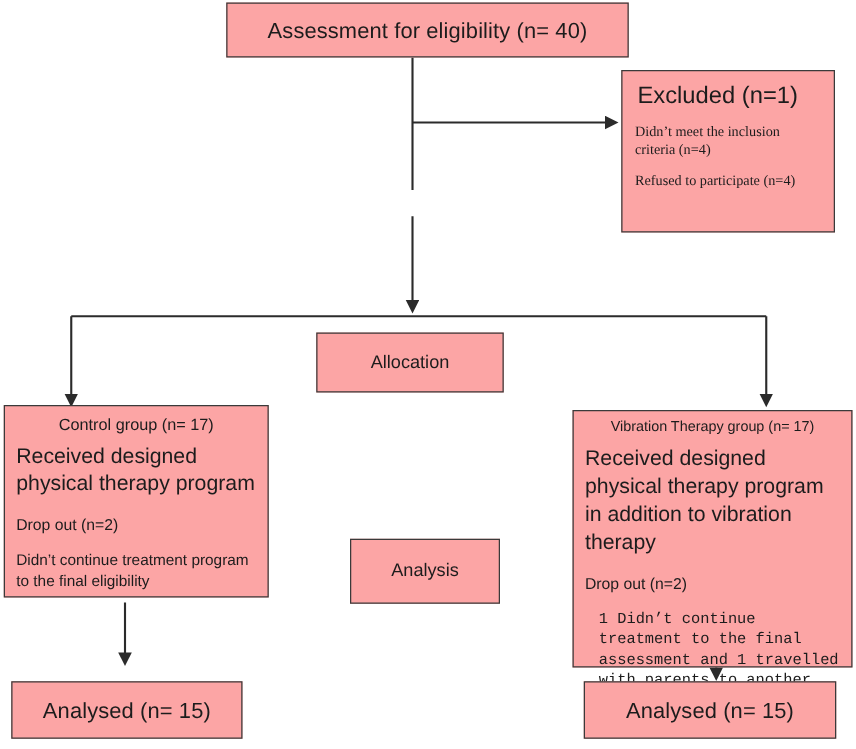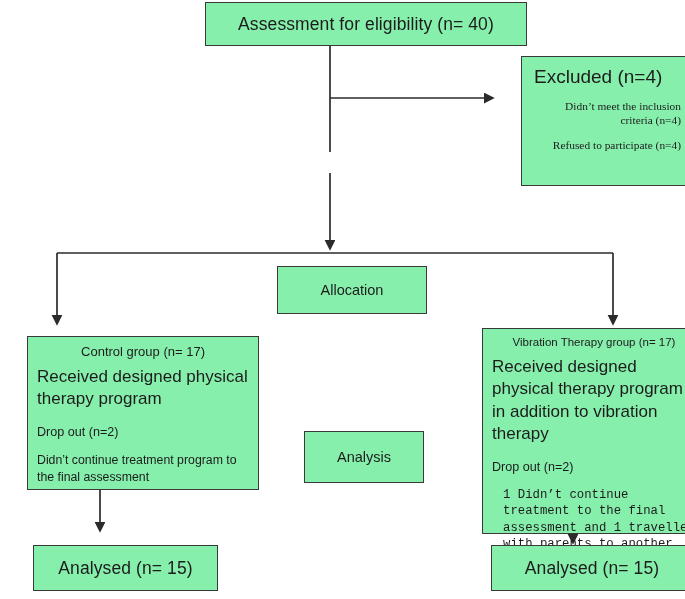--- a/index.html
+++ b/index.html
@@ -15,23 +15,22 @@
     position: relative;
     width: 685px;
     height: 599px;
     background: #ffffff;
     overflow: hidden;
   }
   .box {
     position: absolute;
     box-sizing: border-box;
     border: 1.6px solid #3a3a3a;
-    background: #86efac;
+    background: #fca5a5;
     z-index: 2;
-    margin-left: 24px;
   }
   .box-center {
     display: flex;
     align-items: center;
     justify-content: center;
     text-align: center;
   }
   .title-lg {
     font-size: 17.5px;
     letter-spacing: 0.1px;
@@ -77,21 +76,20 @@
   .ln-indent {
     padding-left: 11px;
     font-family: Liberation Mono, monospace;
   }
   .serif-ln {
     font-family: "Liberation Serif", serif;
     font-size: 11.4px;
     line-height: 1.24;
     margin: 0 0 11px 0;
     color: #1c1c1c;
-    text-align: right;
   }
   .excluded-title {
     font-size: 19px;
     color: #1c1c1c;
     margin: 0 0 11px 2px;
   }
   svg.connectors {
     position: absolute;
     left: 0;
     top: 0;
@@ -125,35 +123,35 @@
 
     <path d="M100,482 L100,527" stroke="#2b2b2b" stroke-width="1.7" fill="none" marker-end="url(#arrowhead)"></path>
     <path d="M573,500 L573,539" stroke="#2b2b2b" stroke-width="1.7" fill="none" marker-end="url(#arrowhead)"></path>
   </svg>
 
   <div class="box box-center" style="left:181px; top:2px; width:322px; height:44px;">
     <span class="title-lg">Assessment for eligibility (n= 40)</span>
   </div>
 
   <div class="box" style="left:497px; top:56px; width:171px; height:130px; padding:9px 10px;">
-    <div class="excluded-title">Excluded (n=4)</div>
+    <div class="excluded-title">Excluded (n=1)</div>
     <div class="serif-ln">Didn’t meet the inclusion criteria (n=4)</div>
     <div class="serif-ln">Refused to participate (n=4)</div>
   </div>
 
 
   <div class="box box-center" style="left:253px; top:266px; width:150px; height:48px;">
     <span class="title-md">Allocation</span>
   </div>
 
-  <div class="box body-pad" style="left:3px; top:336px; width:232px; height:154px;">
+  <div class="box body-pad" style="left:3px; top:324px; width:212px; height:154px;">
     <div class="hdr-center">Control group (n= 17)</div>
     <div class="ln-big">Received designed physical therapy program</div>
     <div class="ln-mid">Drop out (n=2)</div>
-    <div class="ln-small">Didn’t continue treatment program to the final assessment</div>
+    <div class="ln-small">Didn’t continue treatment program to the final eligibility</div>
   </div>
 
   <div class="box body-pad" style="left:458px; top:328px; width:224px; height:206px;">
     <div class="hdr-center-sm">Vibration Therapy group (n= 17)</div>
     <div class="ln-big">Received designed physical therapy program in addition to vibration therapy</div>
     <div class="ln-mid">Drop out (n=2)</div>
     <div class="ln-small ln-indent">1 Didn’t continue treatment to the final assessment and 1 travelled with parents to another country</div>
   </div>
 
   <div class="box box-center" style="left:280px; top:431px; width:120px; height:52px;">

